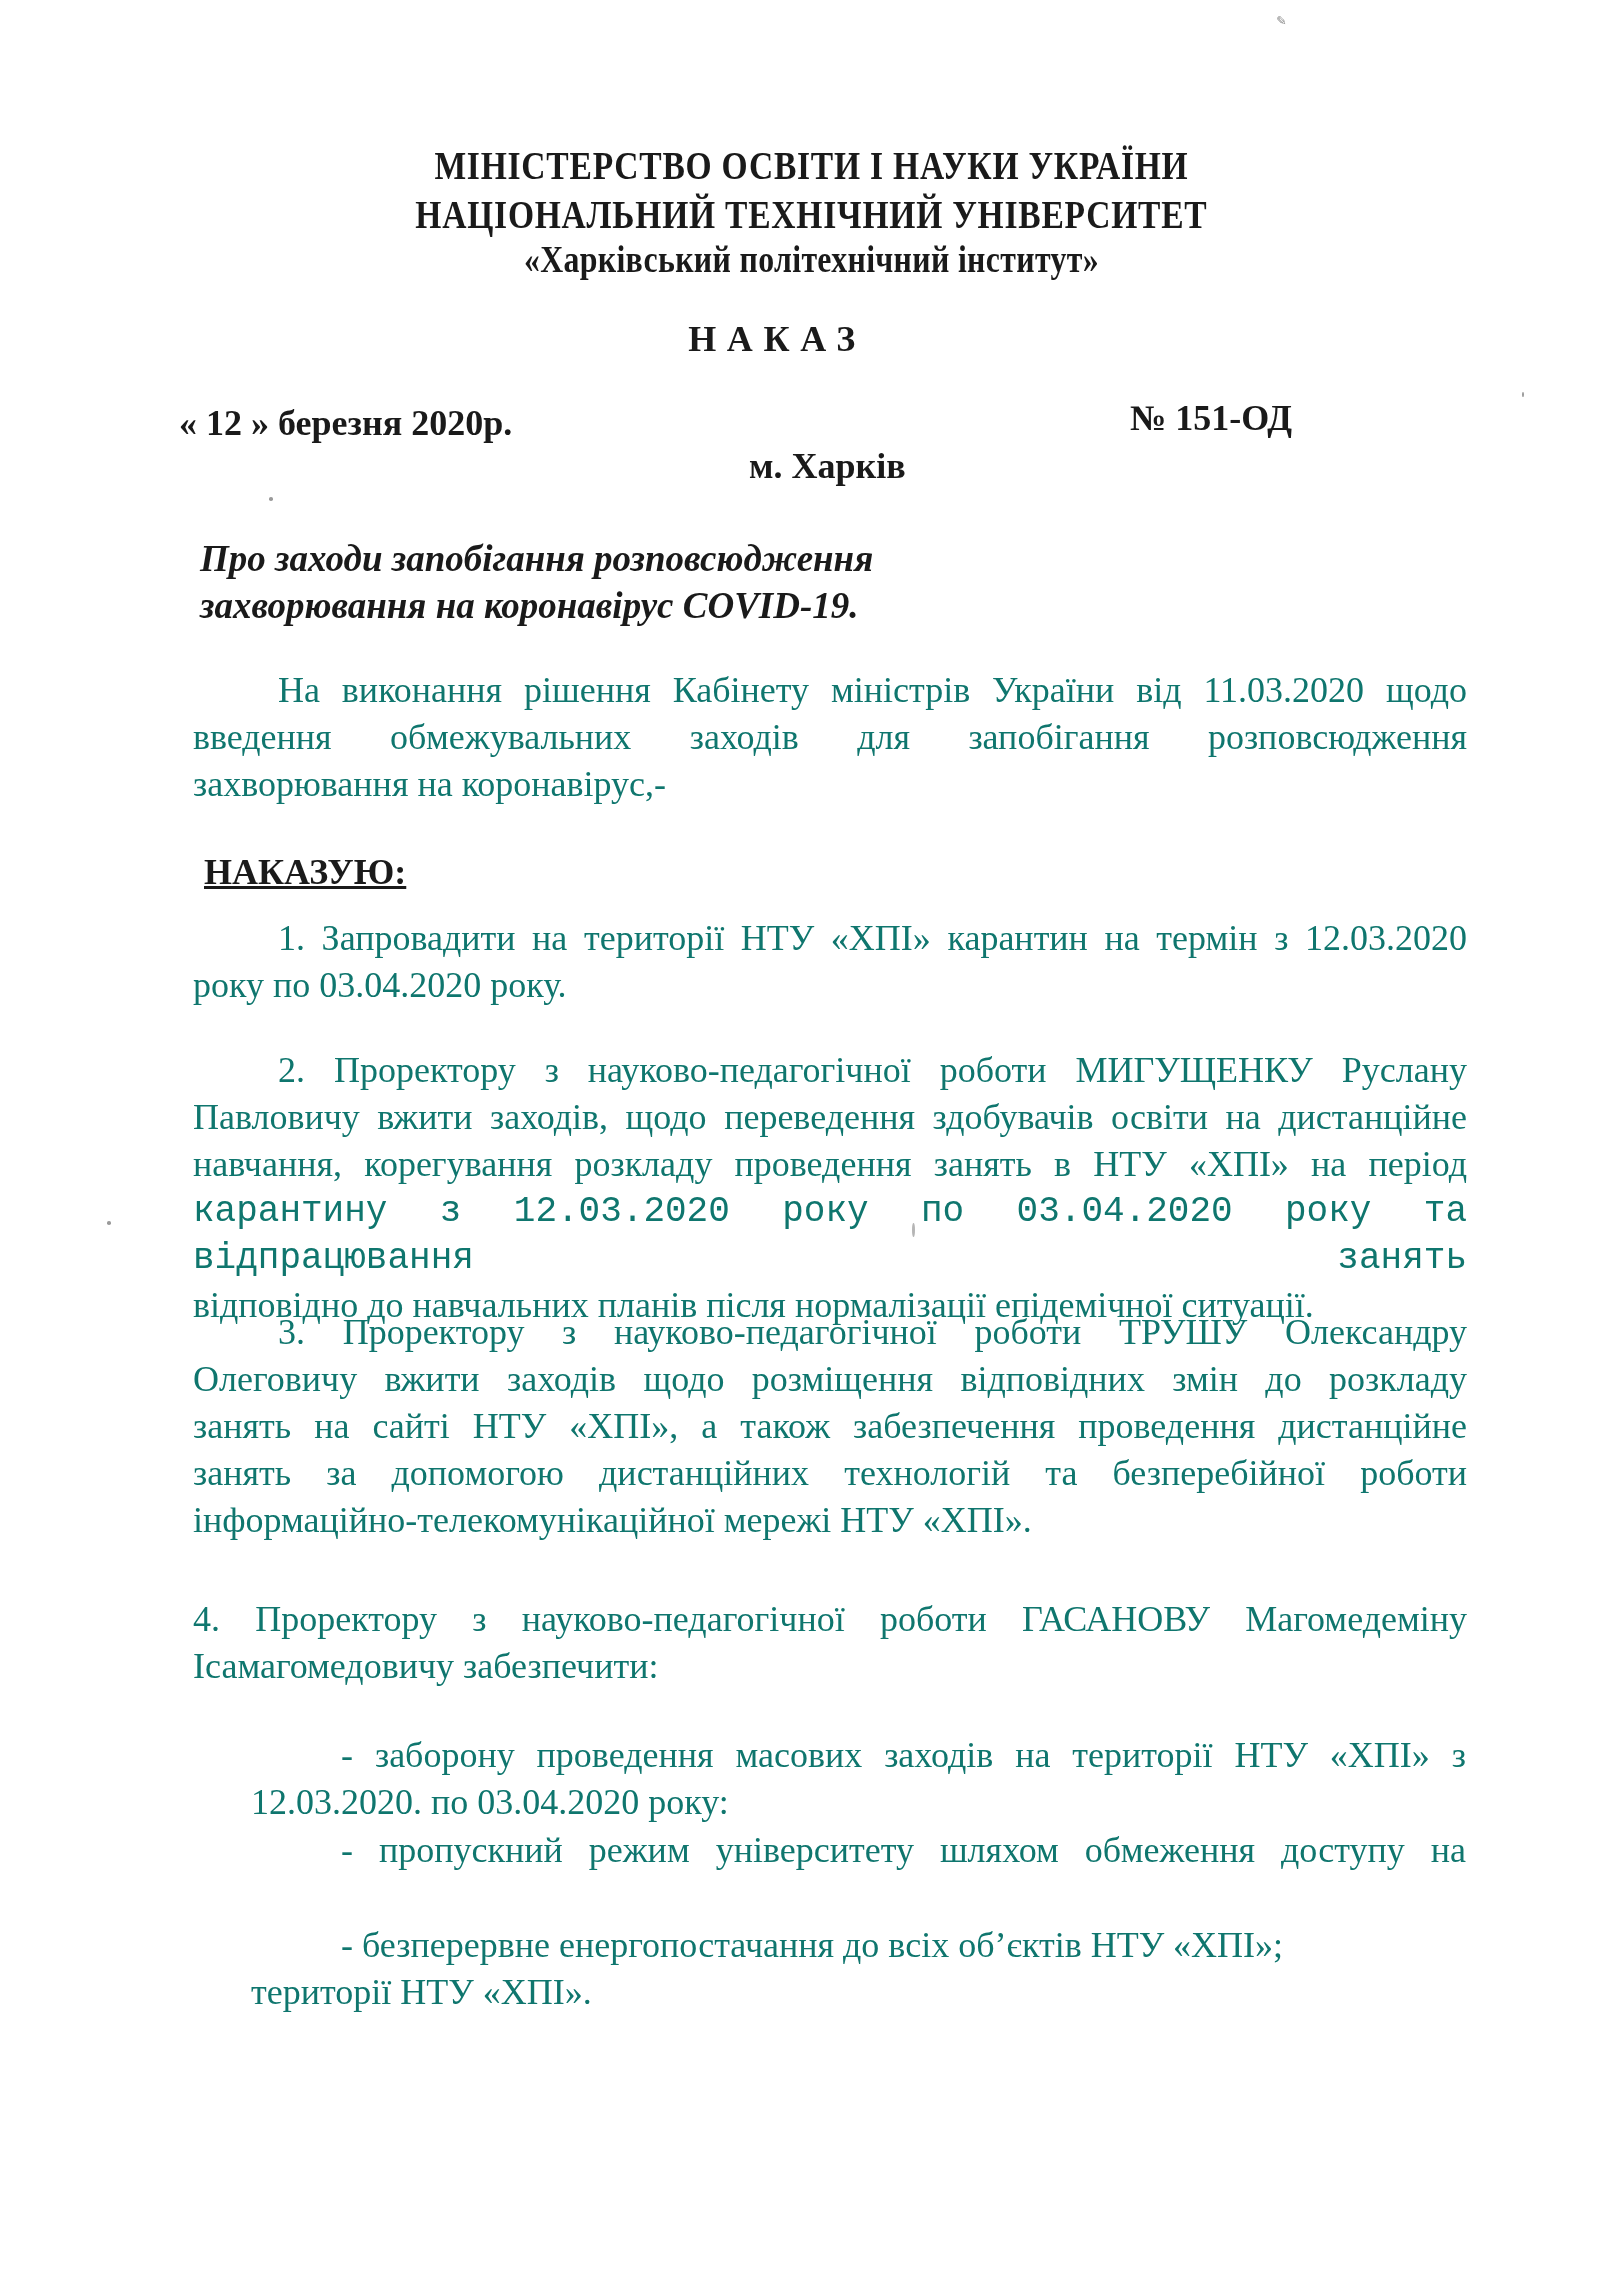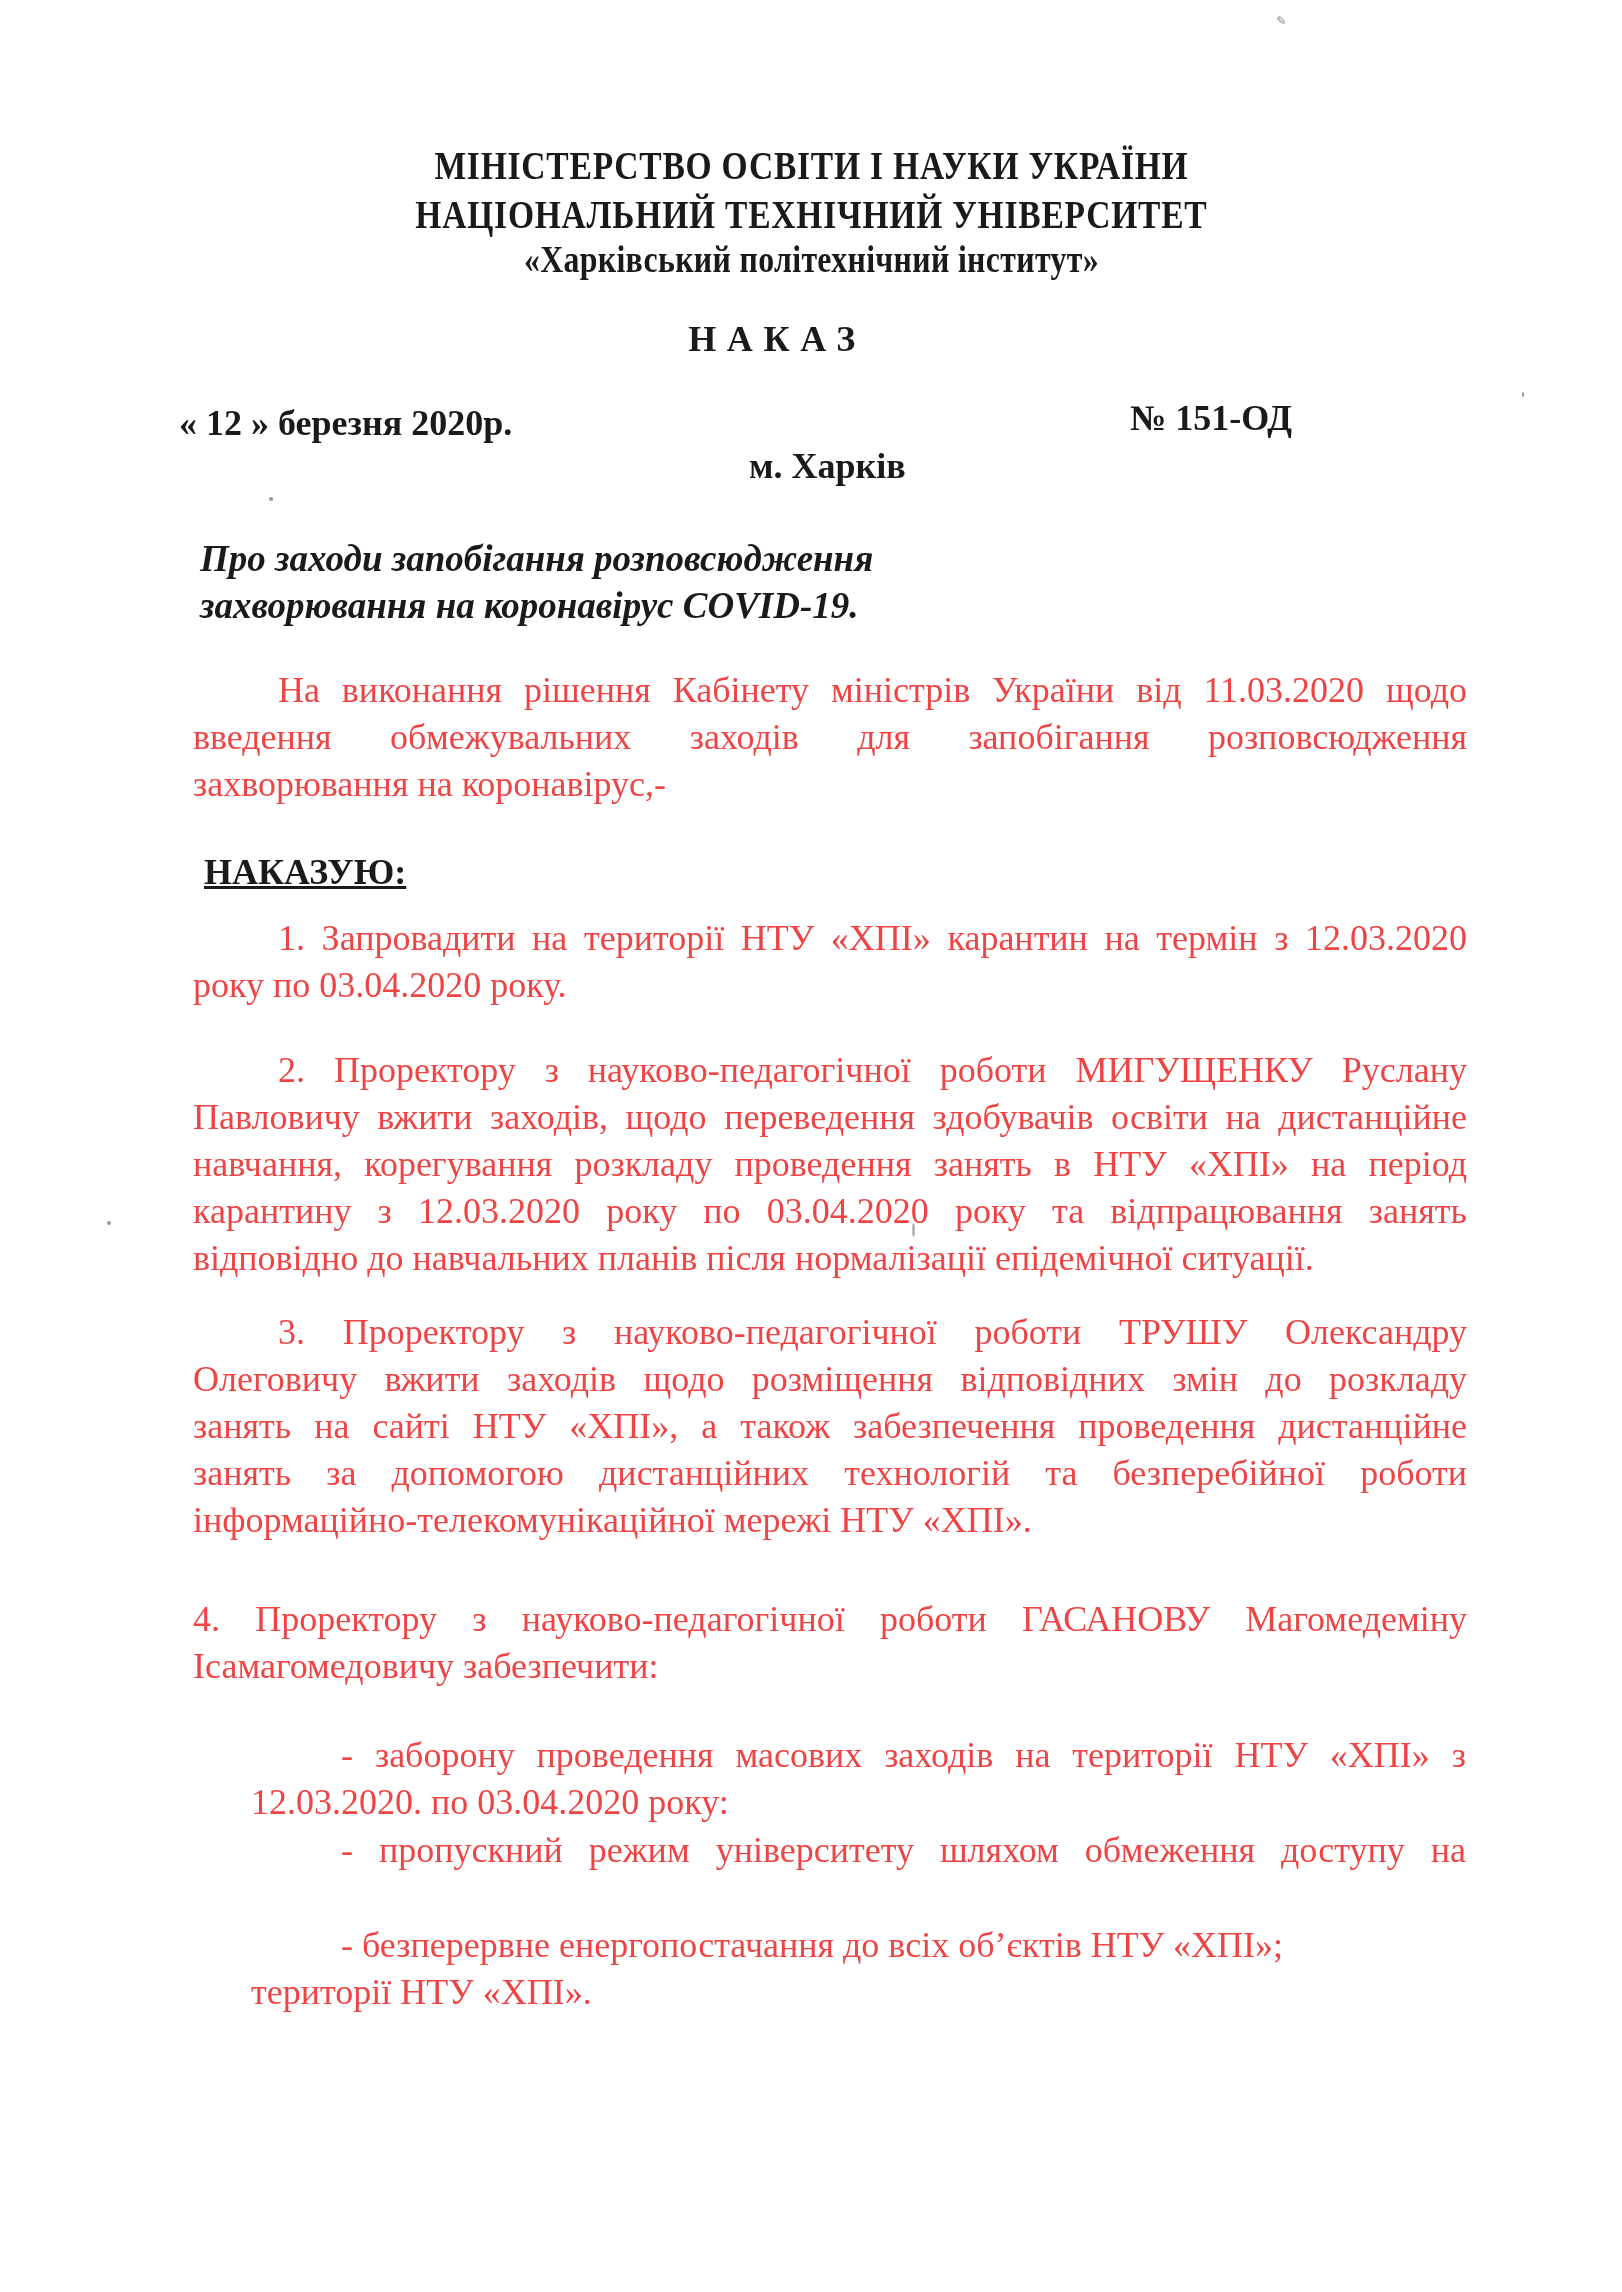--- a/index.html
+++ b/index.html
@@ -18,21 +18,21 @@
   .hdr.l3 { font-size: 37px; letter-spacing: 0.4px; }
   .order-title {
     left: 0; width: 1554px; text-align: center; font-weight: bold;
     font-size: 36px; letter-spacing: 10.7px;
   }
   .bold40 { font-weight: bold; font-size: 36px; }
   .subject { left: 200px; font-style: italic; font-weight: bold; font-size: 37px; }
   .para {
     position: absolute; left: 193px; width: 1274px;
     font-size: 36px; line-height: 47px; text-align: justify;
-    color: #ef4444;
+    color: #0f766e;
   }
   .para .ln { display: block; white-space: nowrap; text-align-last: justify; }
   .para .ln.last { text-align-last: left; }
   .sub { left: 251px; width: 1215px; }
   .speck { position: absolute; background: #9a9a9a; border-radius: 50%; }
   .mark {
     position: absolute; left: 1276px; top: 12.5px; width: 27px; height: 16px;
     color: #8a8a8a; font-size: 12.5px; font-family: "DejaVu Sans", sans-serif;
   }
 </style>
@@ -64,21 +64,21 @@
 
 <div class="para" style="top:915px;">
   <span class="ln" style="padding-left: 85px; white-space: normal;">1. Запровадити на території НТУ «ХПІ» карантин на термін з 12.03.2020</span>
   <span class="ln last" style="white-space: normal;">року по 03.04.2020 року.</span>
 </div>
 
 <div class="para" style="top:1047px;">
   <span class="ln" style="padding-left: 85px; white-space: normal;">2. Проректору з науково-педагогічної роботи МИГУЩЕНКУ Руслану</span>
   <span class="ln" style="white-space: normal;">Павловичу вжити заходів, щодо переведення здобувачів освіти на дистанційне</span>
   <span class="ln" style="white-space: normal;">навчання, корегування розкладу проведення занять в НТУ «ХПІ» на період</span>
-  <span class="ln" style="white-space: normal;">карантину з 12.03.2020 року по 03.04.2020 року та відпрацювання занять</span>
+  <span class="ln" style="white-space: normal; font-family: Liberation Mono, monospace;">карантину з 12.03.2020 року по 03.04.2020 року та відпрацювання занять</span>
   <span class="ln last" style="white-space: normal;">відповідно до навчальних планів після нормалізації епідемічної ситуації.</span>
 </div>
 
 <div class="para" style="top:1309px;">
   <span class="ln" style="padding-left: 85px; white-space: normal;">3. Проректору з науково-педагогічної роботи ТРУШУ Олександру</span>
   <span class="ln" style="white-space: normal;">Олеговичу вжити заходів щодо розміщення відповідних змін до розкладу</span>
   <span class="ln" style="white-space: normal;">занять на сайті НТУ «ХПІ», а також забезпечення проведення дистанційне</span>
   <span class="ln" style="white-space: normal;">занять за допомогою дистанційних технологій та безперебійної роботи</span>
   <span class="ln last" style="white-space: normal;">інформаційно-телекомунікаційної мережі НТУ «ХПІ».</span>
 </div>

